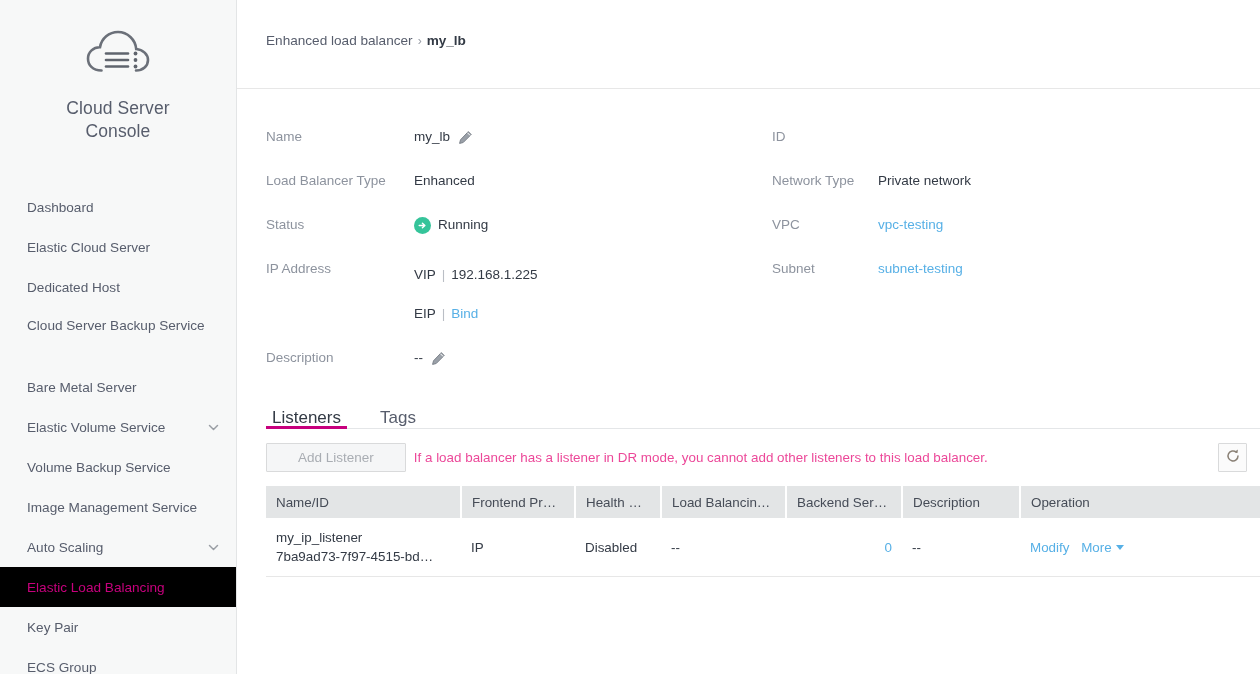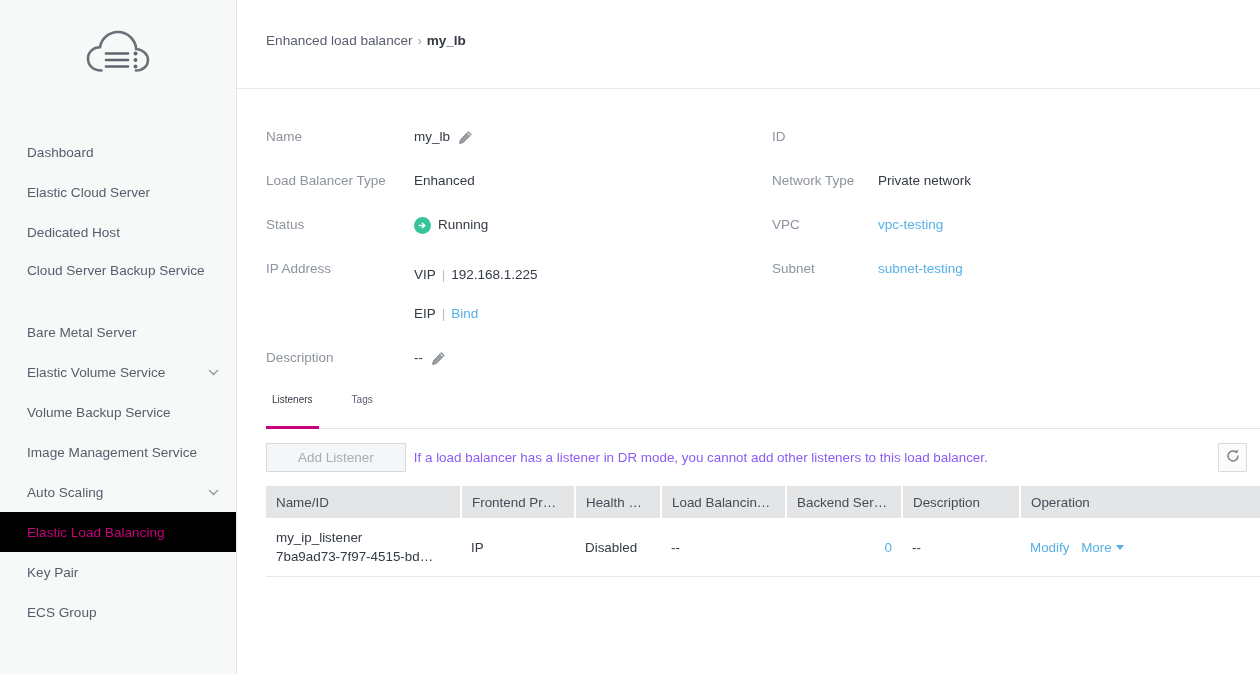--- a/index.html
+++ b/index.html
@@ -148,26 +148,27 @@
   }
 
   
   .tabs {
     margin: 14px 0 0 29px;
     border-bottom: 1px solid #e4e6e8;
     display: flex;
     height: 35px;
   }
   .tab {
-    font-size: 10px;
+    font-size: 17px;
     color: #575d6c;
     padding: 0 6px 9px 6px;
     margin-right: 27px;
     cursor: pointer;
     position: relative;
+    margin-top: 14px;
   }
   .tab.active { color: #333a45; }
   .tab.active::after {
     content: "";
     position: absolute;
     left: 0; right: 0; bottom: -1px;
     height: 3px;
     background: #c7007d;
   }
 
@@ -186,21 +187,21 @@
     background: #f5f6f7;
     color: #a9adb3;
     font-size: 13.5px;
     font-family: "Liberation Sans", sans-serif;
     border-radius: 1px;
     cursor: default;
   }
   .toolbar-note {
     margin-left: 8px;
     font-size: 13.4px;
-    color: #8b5cf6;
+    color: #ec4899;
     flex: 1 1 auto;
   }
   .btn-refresh {
     width: 29px; height: 29px;
     border: 1px solid #d9dadb;
     background: #fbfbfb;
     border-radius: 1px;
     display: flex;
     align-items: center;
     justify-content: center;
@@ -269,20 +270,21 @@
         <svg width="68" height="56" viewBox="0 0 68 56">
           <path d="M17.5 42.5 C8.5 42.5 4 37 4 30.5 C4 24 9.5 19 16 19.2 C17.5 10.5 25 4 34 4 C43.5 4 51.5 11.5 52.2 21 C59 21.5 64 26.5 64 32 C64 38 59 42.5 52 42.5" fill="none" stroke="#6b7079" stroke-width="2.6" stroke-linecap="round"></path>
           <line x1="22" y1="25.5" x2="44" y2="25.5" stroke="#5f646d" stroke-width="2.6" stroke-linecap="round"></line>
           <line x1="22" y1="32" x2="44" y2="32" stroke="#5f646d" stroke-width="2.6" stroke-linecap="round"></line>
           <line x1="22" y1="38.5" x2="44" y2="38.5" stroke="#5f646d" stroke-width="2.6" stroke-linecap="round"></line>
           <circle cx="51.5" cy="25.5" r="1.9" fill="#5f646d"></circle>
           <circle cx="51.5" cy="32" r="1.9" fill="#5f646d"></circle>
           <circle cx="51.5" cy="38.5" r="1.9" fill="#5f646d"></circle>
         </svg>
       </span>
+      <div class="brand-title">Cloud Server Console</div>
     </div>
 
     <nav class="nav">
       <div class="nav-item">
         <span class="nav-label">Dashboard</span>
       </div>
       <div class="nav-item">
         <span class="nav-label">Elastic Cloud Server</span>
       </div>
       <div class="nav-item">

